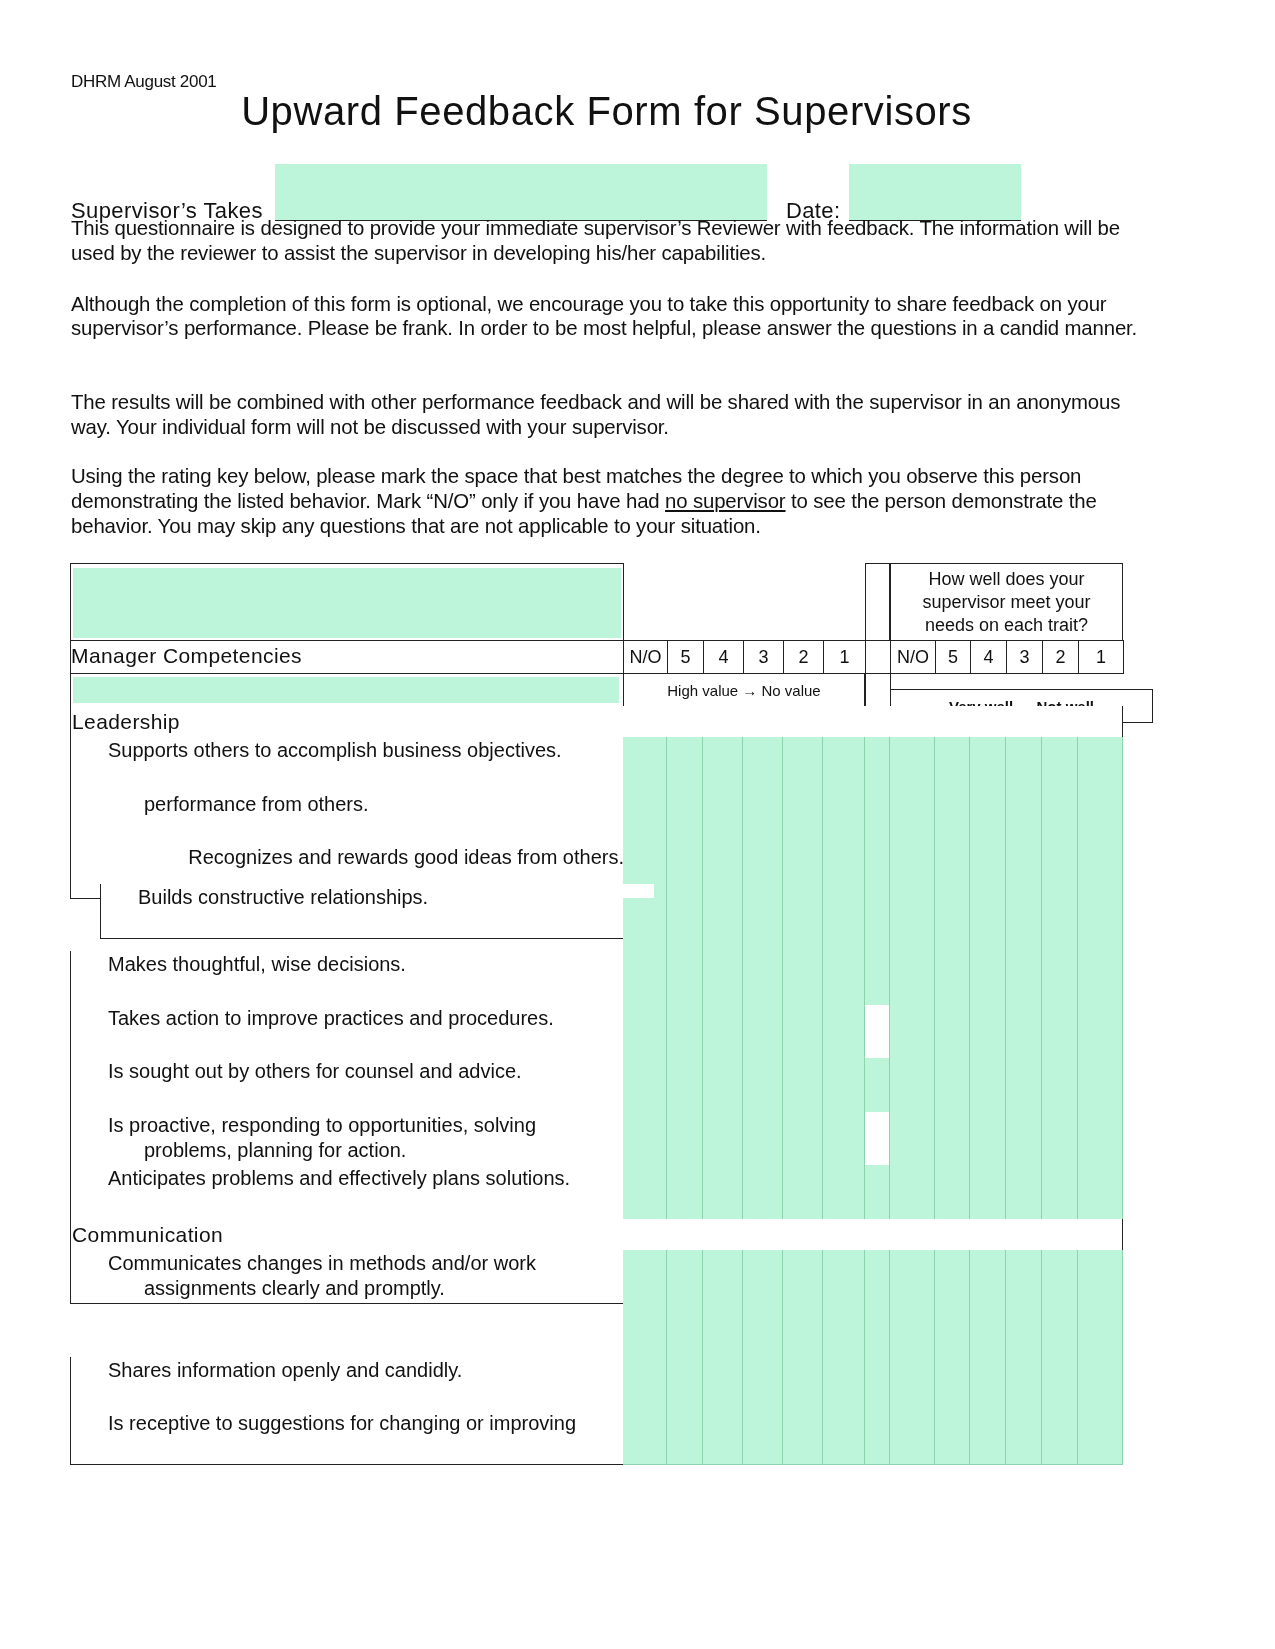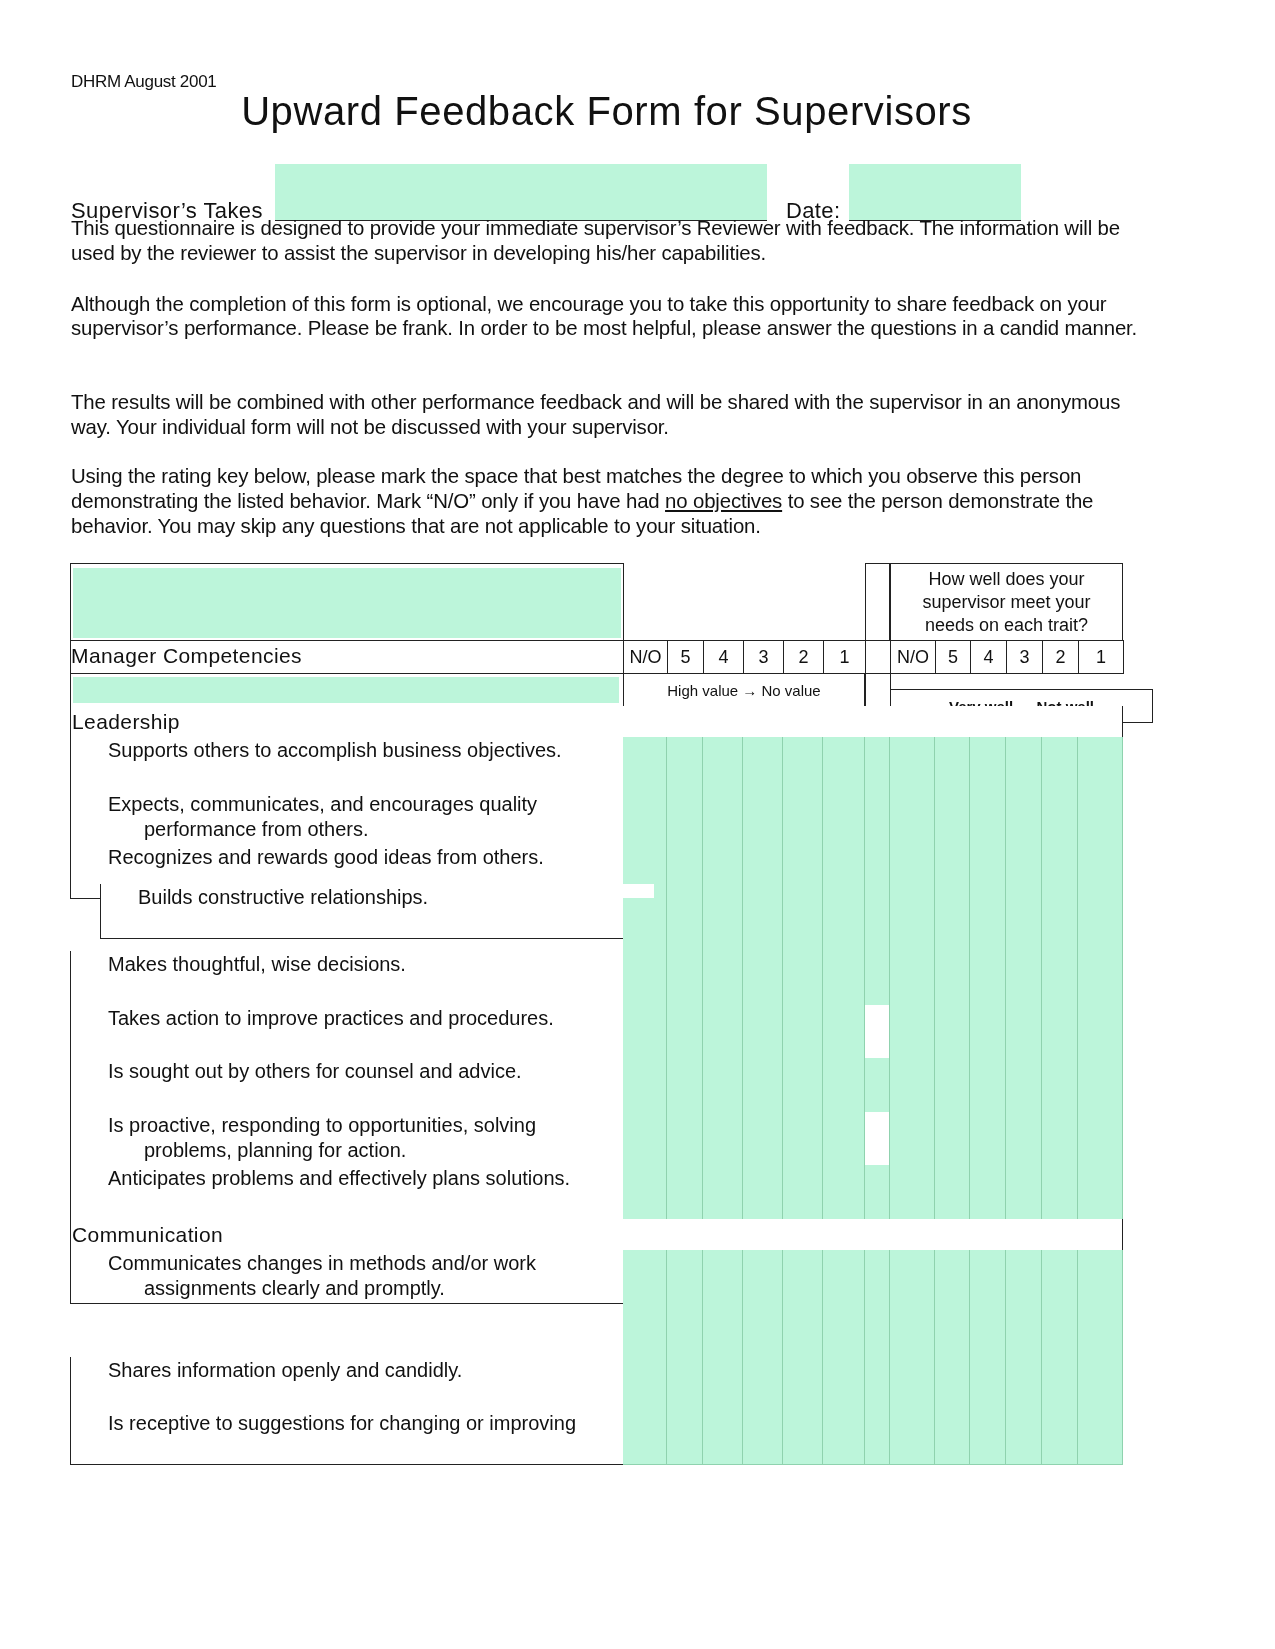--- a/index.html
+++ b/index.html
@@ -54,21 +54,21 @@
   <span id="date-label">Date:</span>
   <span id="date-field" class="fill-field">
     <span class="shade"></span>
     <span></span>
   </span>
 </div>
 
 <div id="p1" class="abs para">This questionnaire is designed to provide your immediate supervisor’s Reviewer with feedback. The information will be used by the reviewer to assist the supervisor in developing his/her capabilities.</div>
 <div id="p2" class="abs para">Although the completion of this form is optional, we encourage you to take this opportunity to share feedback on your supervisor’s performance.  Please be frank.  In order to be most helpful, please answer the questions in a candid manner.</div>
 <div id="p3" class="abs para">The results will be combined with other performance feedback and will be shared with the supervisor in an anonymous way.  Your individual form will not be discussed with your supervisor.</div>
-<div id="p4" class="abs para"><span>Using the rating key below, please mark the space that best matches the degree to which you observe this person demonstrating the listed behavior. Mark “N/O” only if you have had </span><span class="u">no objectives</span><span> to see the person demonstrate the behavior.  You may skip any questions that are not applicable to your situation.</span></div>
+<div id="p4" class="abs para"><span>Using the rating key below, please mark the space that best matches the degree to which you observe this person demonstrating the listed behavior. Mark “N/O” only if you have had </span><span class="u">no supervisor</span><span> to see the person demonstrate the behavior.  You may skip any questions that are not applicable to your situation.</span></div>
 
 <div id="grid" class="abs">
     <div class="cell hdr" style="left: 0px; top: 0px; width: 554px; height: 78px;">
       <div class="green" style="position: absolute; inset: 4px 2px 2px;"></div>
     </div>
     <div class="cell hdr" style="left: 795px; top: 0px; width: 25px; height: 78px;"></div>
     <div class="cell hdr" style="left: 0px; top: 77px; width: 554px; height: 34px; font-size: 21px; letter-spacing: 0.4px; line-height: 30px;"><span>Manager Competencies</span></div>
     <div class="cell hdr center" style="left: 820px; top: 0px; width: 233px; height: 78px; line-height: 23px; padding: 0px 14px;">
       <span>How well does your supervisor meet your needs on each trait?</span>
     </div>
@@ -130,37 +130,37 @@
     <div class="cell rc" style="left: 713px; top: 174px; width: 40px; height: 54.5px;"></div>
     <div class="cell rc" style="left: 753px; top: 174px; width: 42px; height: 54.5px;"></div>
     <div class="cell rc" style="left: 795px; top: 174px; width: 25px; height: 54.5px;"></div>
     <div class="cell rc" style="left: 820px; top: 174px; width: 45px; height: 54.5px;"></div>
     <div class="cell rc" style="left: 865px; top: 174px; width: 35px; height: 54.5px;"></div>
     <div class="cell rc" style="left: 900px; top: 174px; width: 36px; height: 54.5px;"></div>
     <div class="cell rc" style="left: 936px; top: 174px; width: 36px; height: 54.5px;"></div>
     <div class="cell rc" style="left: 972px; top: 174px; width: 36px; height: 54.5px;"></div>
     <div class="cell rc" style="left: 1008px; top: 174px; width: 45px; height: 54.5px;"></div>
     <div class="cell txt-cell" style="left: 0px; top: 227.5px; width: 554px; height: 54.5px;">
-      <div class="q" style="padding-top: 1px;"><span>Expects, communicates, and encourages quality</span><span class="cont">performance from others.</span></div>
+      <div class="q" style="padding-top: 1px;"><span class="cont">performance from others.</span></div>
     </div>
     <div class="cell rc" style="left: 553px; top: 227.5px; width: 44px; height: 54.5px;"></div>
     <div class="cell rc" style="left: 597px; top: 227.5px; width: 36px; height: 54.5px;"></div>
     <div class="cell rc" style="left: 633px; top: 227.5px; width: 40px; height: 54.5px;"></div>
     <div class="cell rc" style="left: 673px; top: 227.5px; width: 40px; height: 54.5px;"></div>
     <div class="cell rc" style="left: 713px; top: 227.5px; width: 40px; height: 54.5px;"></div>
     <div class="cell rc" style="left: 753px; top: 227.5px; width: 42px; height: 54.5px;"></div>
     <div class="cell rc" style="left: 795px; top: 227.5px; width: 25px; height: 54.5px;"></div>
     <div class="cell rc" style="left: 820px; top: 227.5px; width: 45px; height: 54.5px;"></div>
     <div class="cell rc" style="left: 865px; top: 227.5px; width: 35px; height: 54.5px;"></div>
     <div class="cell rc" style="left: 900px; top: 227.5px; width: 36px; height: 54.5px;"></div>
     <div class="cell rc" style="left: 936px; top: 227.5px; width: 36px; height: 54.5px;"></div>
     <div class="cell rc" style="left: 972px; top: 227.5px; width: 36px; height: 54.5px;"></div>
     <div class="cell rc" style="left: 1008px; top: 227.5px; width: 45px; height: 54.5px;"></div>
     <div class="cell txt-cell" style="left: 0px; top: 281px; width: 554px; height: 54.5px;">
-      <div class="q" style="padding-top: 1px;"><span>Recognizes and rewards good ideas from others.</span></div>
+      <div class="q" style="padding-top: 1px; text-align: right;"><span>Recognizes and rewards good ideas from others.</span></div>
     </div>
     <div class="cell rc" style="left: 553px; top: 281px; width: 44px; height: 54.5px;"></div>
     <div class="cell rc" style="left: 597px; top: 281px; width: 36px; height: 54.5px;"></div>
     <div class="cell rc" style="left: 633px; top: 281px; width: 40px; height: 54.5px;"></div>
     <div class="cell rc" style="left: 673px; top: 281px; width: 40px; height: 54.5px;"></div>
     <div class="cell rc" style="left: 713px; top: 281px; width: 40px; height: 54.5px;"></div>
     <div class="cell rc" style="left: 753px; top: 281px; width: 42px; height: 54.5px;"></div>
     <div class="cell rc" style="left: 795px; top: 281px; width: 25px; height: 54.5px;"></div>
     <div class="cell rc" style="left: 820px; top: 281px; width: 45px; height: 54.5px;"></div>
     <div class="cell rc" style="left: 865px; top: 281px; width: 35px; height: 54.5px;"></div>

